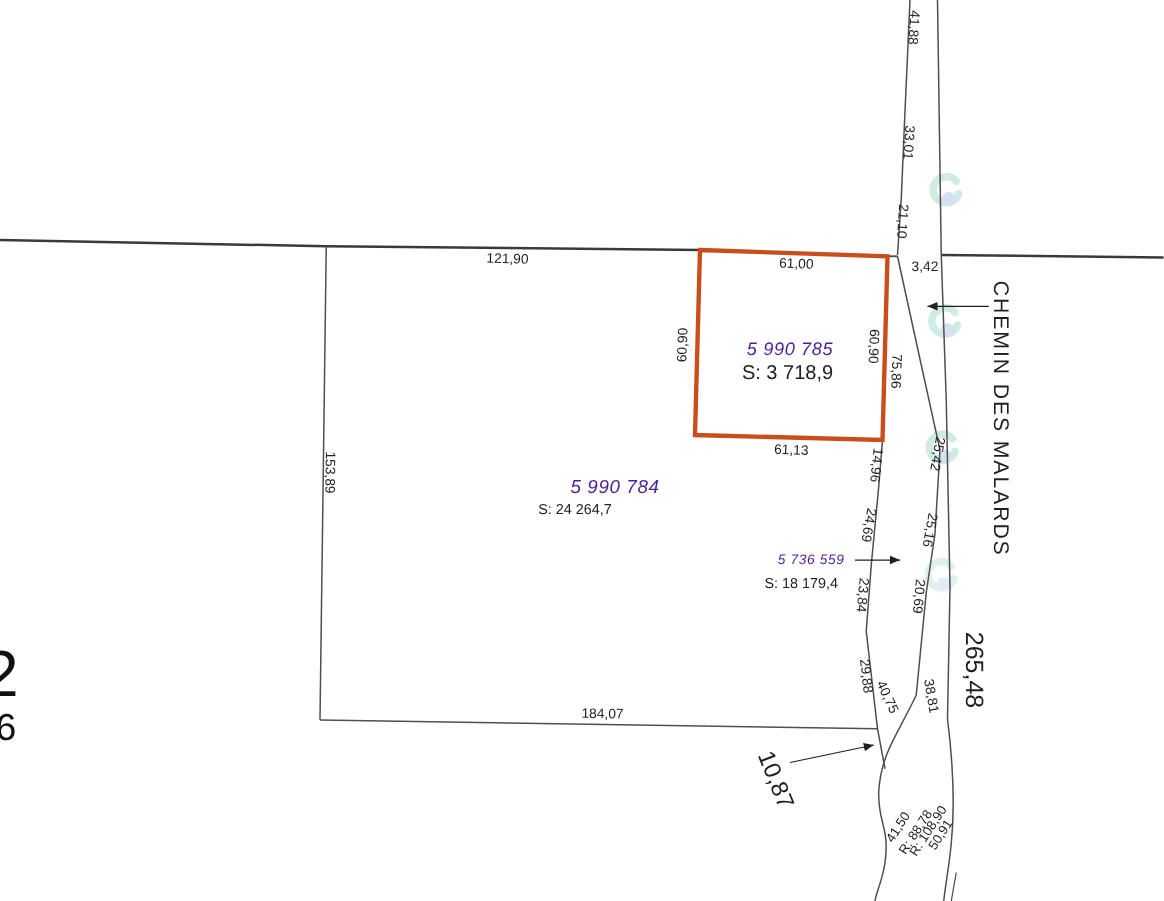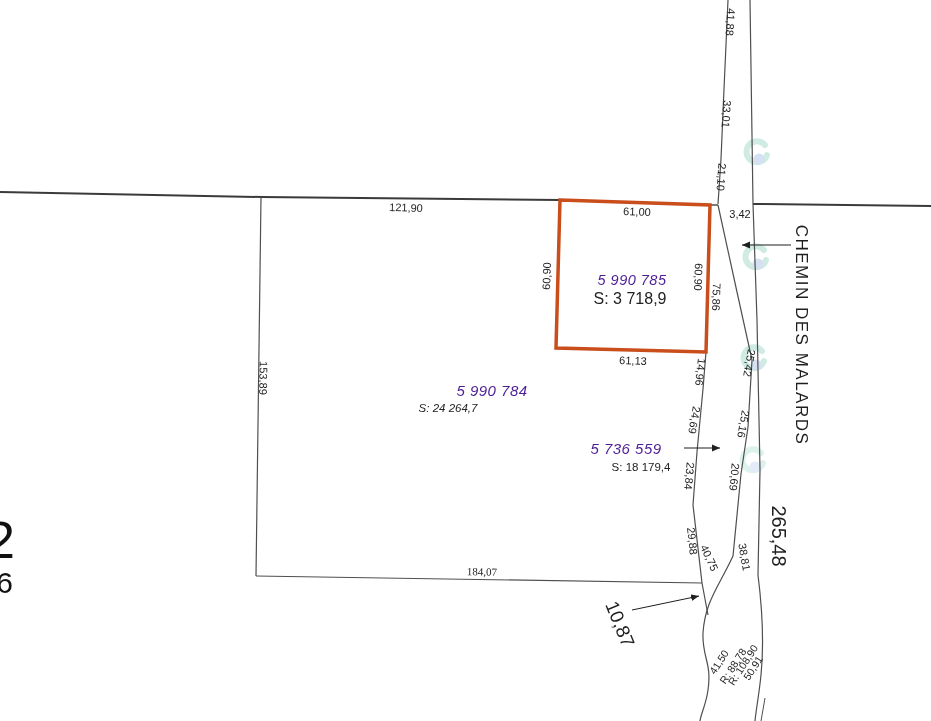--- a/index.html
+++ b/index.html
@@ -91,30 +91,30 @@
       <div class="dim" style="left: 700px; top: 372px; font-size: 11px; transform: translate(-50%, -50%) rotate(96deg);">14,96</div>
       <div class="dim" style="left: 263px; top: 378px; font-size: 11px; transform: translate(-50%, -50%) rotate(91deg);">153,89</div>
       <div class="dim" style="left: 749px; top: 363px; font-size: 11px; transform: translate(-50%, -50%) rotate(100deg);">25,42</div>
       <div class="dim" style="left: 694px; top: 420px; font-size: 11px; transform: translate(-50%, -50%) rotate(100deg);">24,69</div>
       <div class="dim" style="left: 743px; top: 424px; font-size: 11px; transform: translate(-50%, -50%) rotate(100deg);">25,16</div>
       <div class="dim" style="left: 734px; top: 477px; font-size: 11px; transform: translate(-50%, -50%) rotate(95deg);">20,69</div>
       <div class="dim" style="left: 689px; top: 476px; font-size: 11px; transform: translate(-50%, -50%) rotate(95deg);">23,84</div>
       <div class="dim" style="left: 692px; top: 541px; font-size: 11px; transform: translate(-50%, -50%) rotate(84deg);">29,88</div>
       <div class="dim" style="left: 709px; top: 558px; font-size: 11px; transform: translate(-50%, -50%) rotate(65deg);">40,75</div>
       <div class="dim" style="left: 744px; top: 557px; font-size: 11px; transform: translate(-50%, -50%) rotate(80deg);">38,81</div>
-      <div class="dim" style="left: 482px; top: 572px; font-size: 11px; transform: translate(-50%, -50%) rotate(1deg); font-family: Liberation Serif, serif;">184,07</div>
+      <div class="dim" style="left: 482px; top: 572px; font-size: 11px; transform: translate(-50%, -50%) rotate(1deg);">184,07</div>
       <div class="dim" style="left: 620px; top: 624px; font-size: 19px; transform: translate(-50%, -50%) rotate(68deg);">10,87</div>
       <div class="dim" style="left: 719px; top: 662px; font-size: 10.5px; transform: translate(-50%, -50%) rotate(-57deg);">41,50</div>
       <div class="dim" style="left: 733px; top: 666px; font-size: 10.5px; transform: translate(-50%, -50%) rotate(-57deg);">R: 88,78</div>
       <div class="dim" style="left: 743px; top: 665px; font-size: 10.5px; transform: translate(-50%, -50%) rotate(-57deg);">R: 108,90</div>
       <div class="dim" style="left: 753px; top: 668px; font-size: 10.5px; transform: translate(-50%, -50%) rotate(-57deg);">50,91</div>
       <div class="lot-name" style="left: 478px; top: 390px; font-size: 15px; margin-left: 14px;">5 990 784</div>
-      <div class="lot-area" style="left: 448px; top: 408px; font-size: 11.5px; font-style: italic;">S: 24 264,7</div>
+      <div class="lot-area" style="left: 460px; top: 408px; font-size: 11.5px;">S: 24 264,7</div>
       <div class="lot-name" style="left: 632px; top: 280px; font-size: 14.5px;">5 990 785</div>
       <div class="lot-area" style="left: 630px; top: 299px; font-size: 16px;">S: 3 718,9</div>
-      <div class="lot-name" style="left: 626px; top: 448px; font-size: 15px; text-align: center;">5 736 559</div>
+      <div class="lot-name" style="left: 649px; top: 448px; font-size: 11px; text-align: center;">5 736 559</div>
       <div class="lot-area" style="left: 641px; top: 467px; font-size: 11.5px;">S: 18 179,4</div>
       <div class="dim" style="left: 801px; top: 335px; font-size: 17px; letter-spacing: 1.5px; transform: translate(-50%, -50%) rotate(90deg);">CHEMIN DES MALARDS</div>
       <div class="dim" style="left: 779px; top: 536px; font-size: 20px; transform: translate(-50%, -50%) rotate(90deg);">265,48</div>
       <div class="bigclip" style="left: -14px; top: 514px; font-size: 52px;">2</div>
       <div class="bigclip" style="left: -12px; top: 568px; font-size: 30px;">,6</div>
     </div>
 </div>
 
 </body></html>

